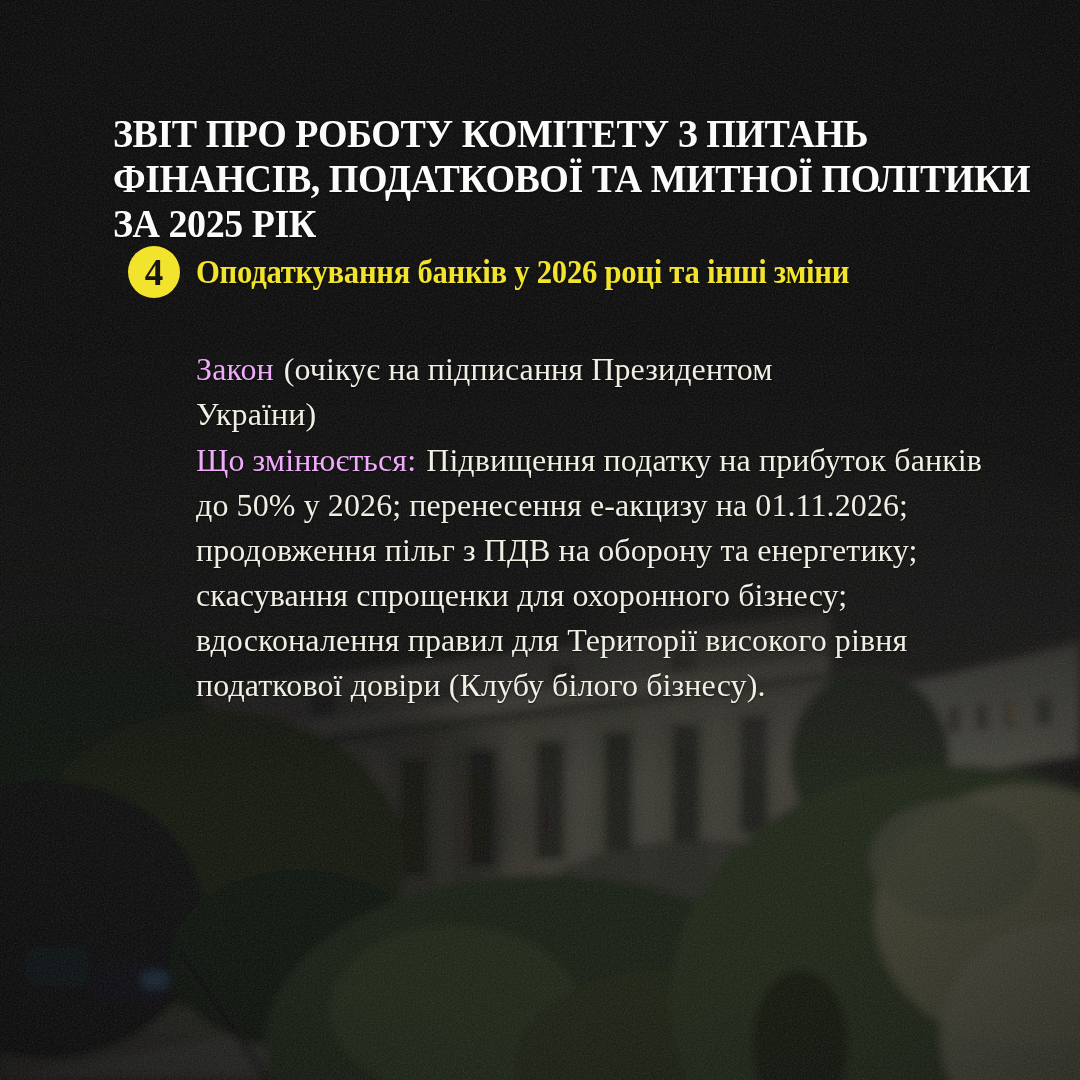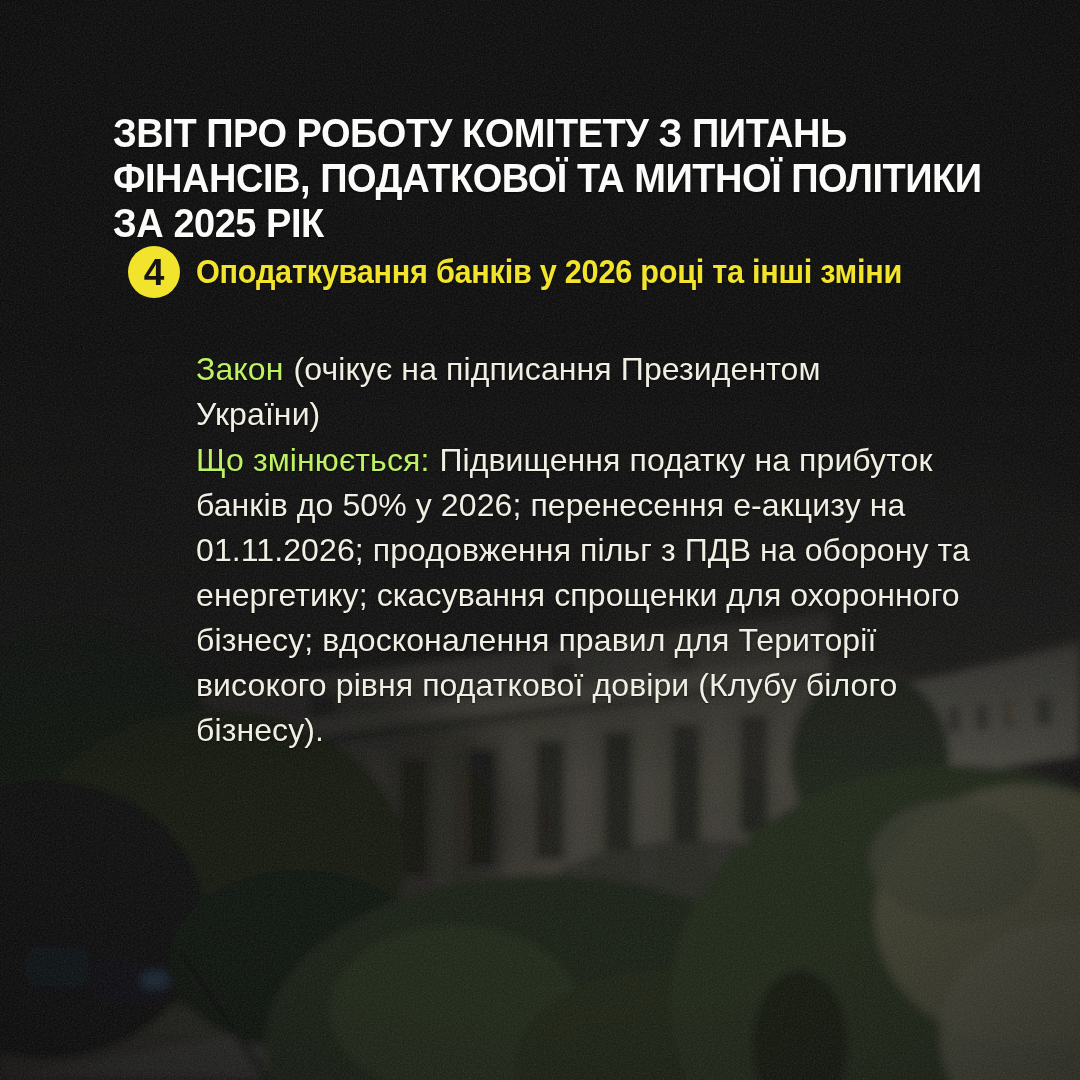--- a/index.html
+++ b/index.html
@@ -2,21 +2,21 @@
 <html><head>
 <meta charset="utf-8">
 <style>
   html,body{margin:0;padding:0;background:#000;}
   .canvas{
     position:relative;width:1080px;height:1080px;overflow:hidden;
     background:#141312;
     font-family:"Liberation Sans", sans-serif;
   }
   svg.bg{position:absolute;left:0;top:0;width:1080px;height:1080px;display:block;}
-  .content{position:absolute;inset:0;z-index:5;}
+  .content{position:absolute;inset:0;z-index:5;font-family:Liberation Serif, serif;}
 
   .title{
     position:absolute;left:113px;top:84px;
     color:#FBFBF9;font-weight:bold;font-size:40px;line-height:45px;
     letter-spacing:-0.5px;text-transform:uppercase;
     transform:scaleX(0.95);transform-origin:left top;
     text-shadow:0 1px 2px rgba(0,0,0,.6);
   }
   .title-line{display:block;white-space:nowrap;}
 
@@ -37,21 +37,21 @@
     transform:scaleX(0.93);transform-origin:left center;
     text-shadow:0 1px 2px rgba(0,0,0,.55);
   }
 
   .para{
     position:absolute;left:196px;
     font-size:32px;line-height:45px;color:#F1EEE3;
     letter-spacing:0.1px;
     text-shadow:0 1px 2px rgba(0,0,0,.55);
   }
-  .para .label{color:#bef264;margin-right:10px;}
+  .para .label{color:#f0abfc;margin-right:10px;}
   .law{top:315px;width:690px;}
   .changes{top:422px;width:800px;margin-top:16px;}
 </style>
 </head>
 <body>
 
 <div class="canvas">
 
   <svg class="bg" viewBox="0 0 1080 1080" aria-hidden="true">
     <defs>

